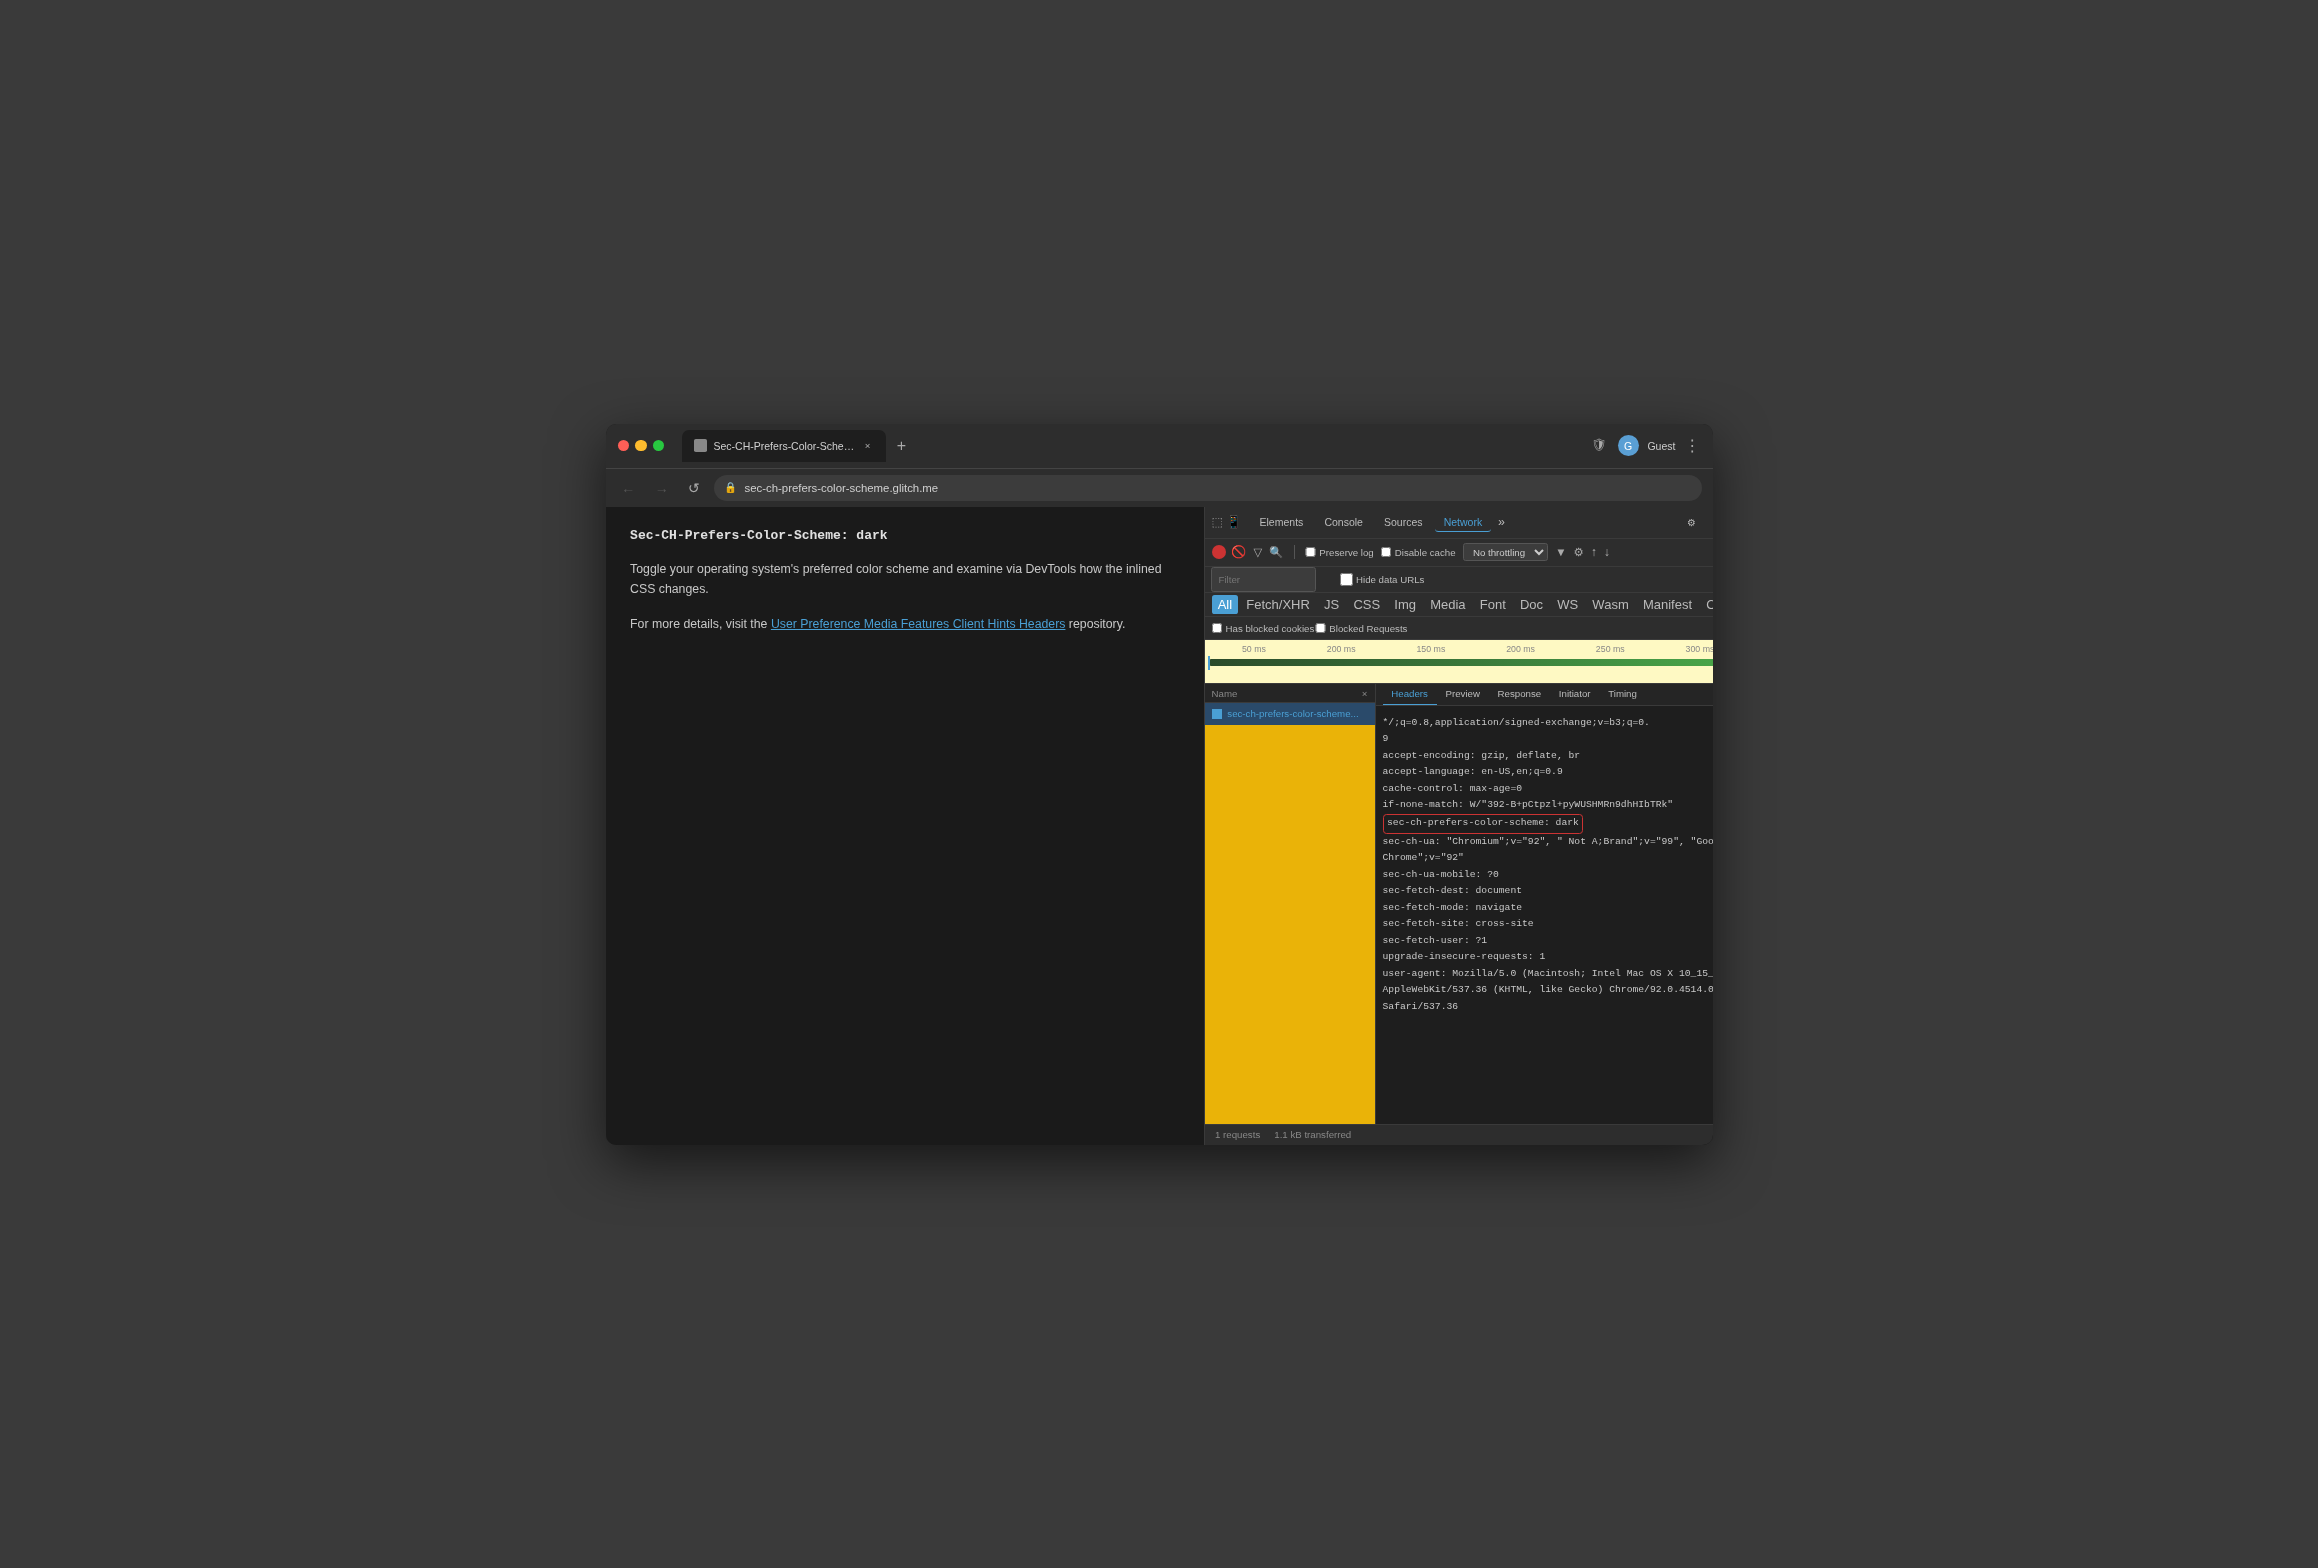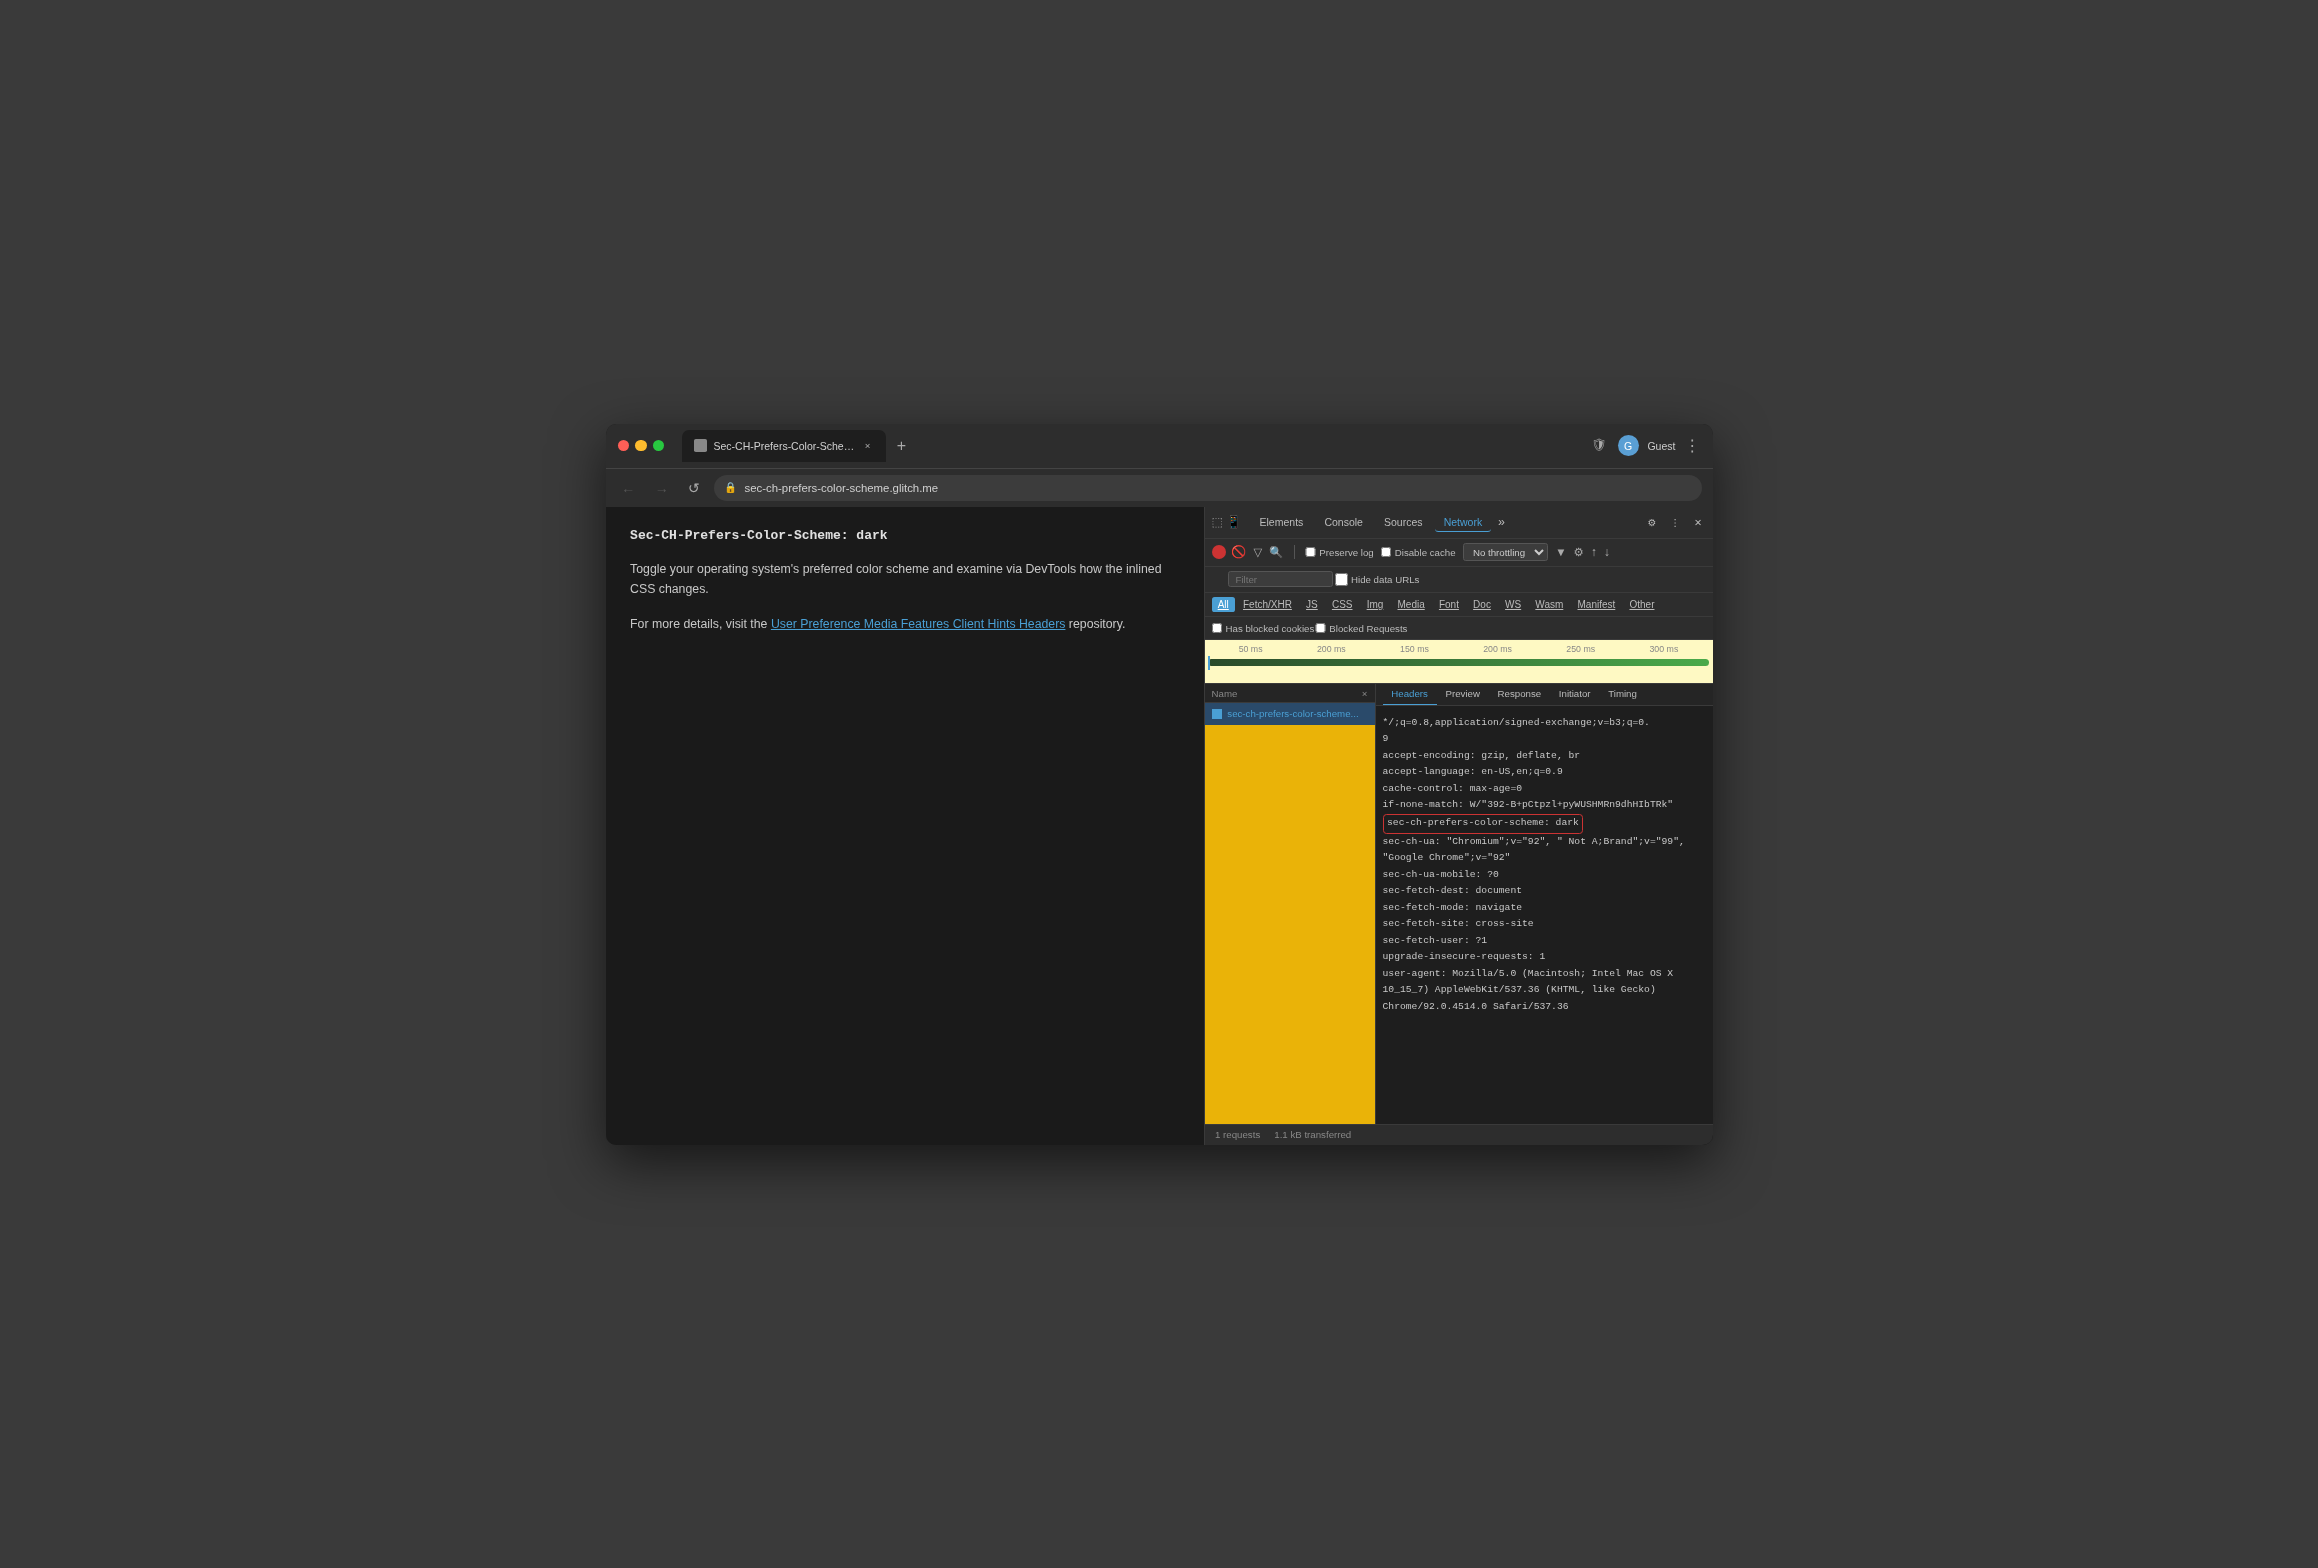--- a/index.html
+++ b/index.html
@@ -279,23 +279,22 @@
       color: #ccc;
       font-size: 9.7px;
       padding: 1.8px 5.3px;
       border-radius: 2.6px;
     }
     
     .filter-row {
       background: #2d2d2d;
       height: 26px;
       display: flex;
-      align-items: center;
-      padding: 0 23px;
-      gap: 2px;
+      padding: 0 6px;
+      gap: 24px;
       border-bottom: 0.9px solid #3a3a3a;
       flex-shrink: 0;
     }
     .filter-input {
       background: #3c3c3c;
       border: 0.9px solid #555;
       color: #ccc;
       font-size: 9.7px;
       padding: 1.8px 7px;
       border-radius: 2.6px;
@@ -315,26 +314,25 @@
       display: flex;
       align-items: center;
       padding: 0 7px;
       gap: 1.8px;
       border-bottom: 0.9px solid #3a3a3a;
       flex-shrink: 0;
       overflow-x: auto;
     }
     .type-btn {
       padding: 1.8px 6.2px;
-      font-size: 10px;
+      font-size: 13px;
       color: #bbb;
       cursor: pointer;
       border-radius: 2.6px;
       white-space: nowrap;
-      text-decoration: underline;
     }
     .type-btn.active {
       background: #4a9fd4;
       color: white;
     }
     
     .blocked-row {
       background: #2d2d2d;
       height: 23px;
       display: flex;

